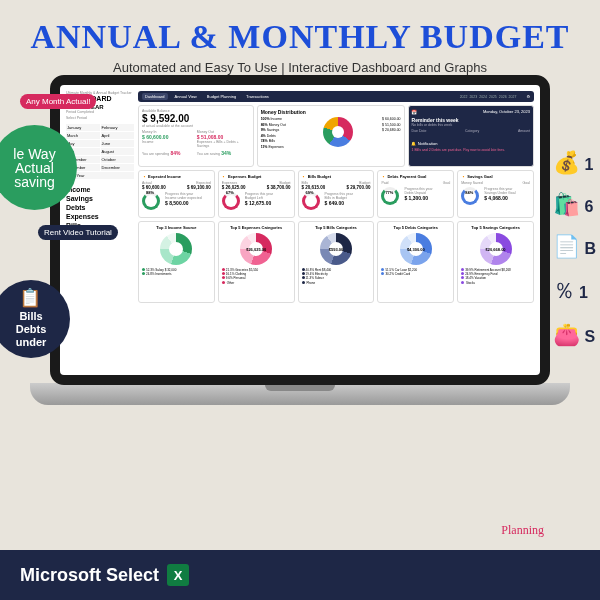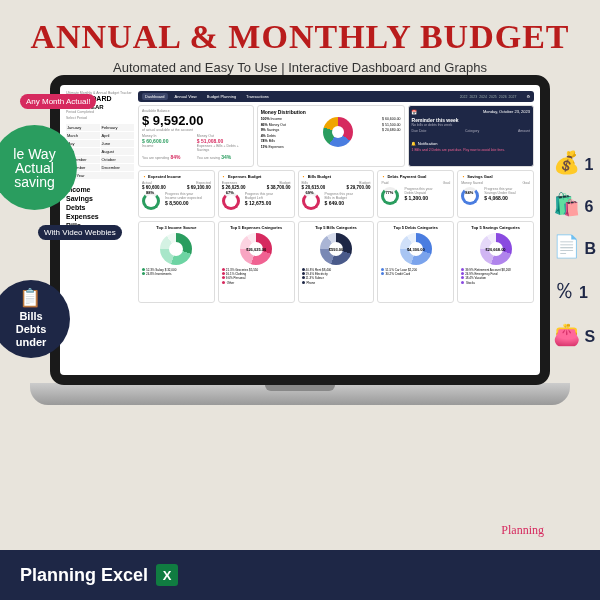--- a/index.html
+++ b/index.html
@@ -1,37 +1,37 @@
 <!DOCTYPE html>
 <html><head>
 <meta charset="utf-8">
 <style>
 *{margin:0;padding:0;box-sizing:border-box;font-family:-apple-system,Arial,sans-serif}
 body{width:600px;height:600px;background:#e8e4dc;position:relative;overflow:hidden}
-.hero-title{font-family:'Brush Script MT',cursive;font-size:34px;font-weight:700;text-align:center;padding:18px 0 4px;letter-spacing:1px;color:#b91c1c}
+.hero-title{font-family:'Brush Script MT',cursive;font-size:34px;font-weight:700;text-align:center;padding:18px 0 4px;letter-spacing:1px;color:#1d4ed8}
 .hero-sub{text-align:center;font-size:13px;color:#333;padding-bottom:14px}
 .laptop{position:absolute;left:50%;top:75px;transform:translateX(-50%);width:540px;height:360px}
 .screen{width:500px;height:310px;background:#fff;border:10px solid #1a1a1a;border-radius:14px;margin:0 auto;padding:6px;overflow:hidden;position:relative}
 .base{width:540px;height:22px;background:linear-gradient(#ccc,#999);border-radius:0 0 18px 18px;margin-top:-2px}
 .notch{width:70px;height:8px;background:#888;border-radius:0 0 6px 6px;margin:-2px auto 0}
 .dash{font-size:5px;display:flex;gap:4px;height:100%}
 .left-col{width:68px}
 .main-col{flex:1;display:flex;flex-direction:column;gap:3px}
 .app-title{font-size:7px;font-weight:700}
 .nav-tabs{background:#1e2746;border-radius:3px;padding:2px 4px;display:flex;gap:4px;color:#fff;font-size:4px;align-items:center}
 .tab{padding:1px 3px}
 .tab.active{background:#3a4468;border-radius:2px}
 .years{margin-left:auto;display:flex;gap:2px;font-size:3.5px;color:#9aa}
 .card{background:#fff;border:0.5px solid #ddd;border-radius:3px;padding:3px}
 .card-dark{background:#1e2746;color:#fff}
 .row1{display:flex;gap:3px;height:62px}
 .balance-card{flex:1}
 .dist-card{flex:1.3}
 .reminder-card{flex:1.1}
-.big-num{font-size:13px;font-weight:700}
+.big-num{font-size:10px;font-weight:700}
 .sub-num{font-size:5px;font-weight:600}
 .tiny{font-size:3.5px;color:#888}
 .tiny-w{font-size:3.5px;color:#aab}
 .green{color:#2a9d5f}
 .red{color:#d62a5f}
 .row2{display:flex;gap:3px;height:48px}
 .kpi{flex:1;position:relative}
 .gauge{width:18px;height:18px;border:3px solid #2a9d5f;border-top-color:#eee;border-radius:50%;display:inline-block;vertical-align:middle}
 .gauge.r{border-color:#d62a5f;border-top-color:#eee}
 .gauge.b{border-color:#4a7de0;border-top-color:#eee}
@@ -66,21 +66,21 @@
 
 <div class="hero-title">ANNUAL &amp; MONTHLY BUDGET</div>
 <div class="hero-sub">Automated and Easy To Use | Interactive Dashboard and Graphs</div>
 
 <div class="badge-small">Any Month Actual!</div>
 <div class="badge-green">
   <span>le Way</span>
     <span>Actual</span>
     <span>saving</span>
 </div>
-<div class="badge-vid">With Video Webbies</div>
+<div class="badge-vid">Rent Video Tutorial</div>
 <div class="badge-navy">
   <span style="font-size:18px">📋</span>
   <span>Bills</span>
     <span>Debts</span>
     <span>under</span>
 </div>
 
 <div class="side-icons">
   <div>💰<span class="side-txt">1</span></div>
   <div>🛍️<span class="side-txt">6</span></div>
@@ -358,15 +358,15 @@
     </div>
   </div>
   <div class="base">
       <div class="notch"></div>
     </div>
 </div>
 
 <div class="webbies">Planning</div>
 
 <div class="footer">
-  <span>Planning Excel</span>
+  <span>Microsoft Select</span>
   <span class="xl">X</span>
 </div>
 
 </body></html>

